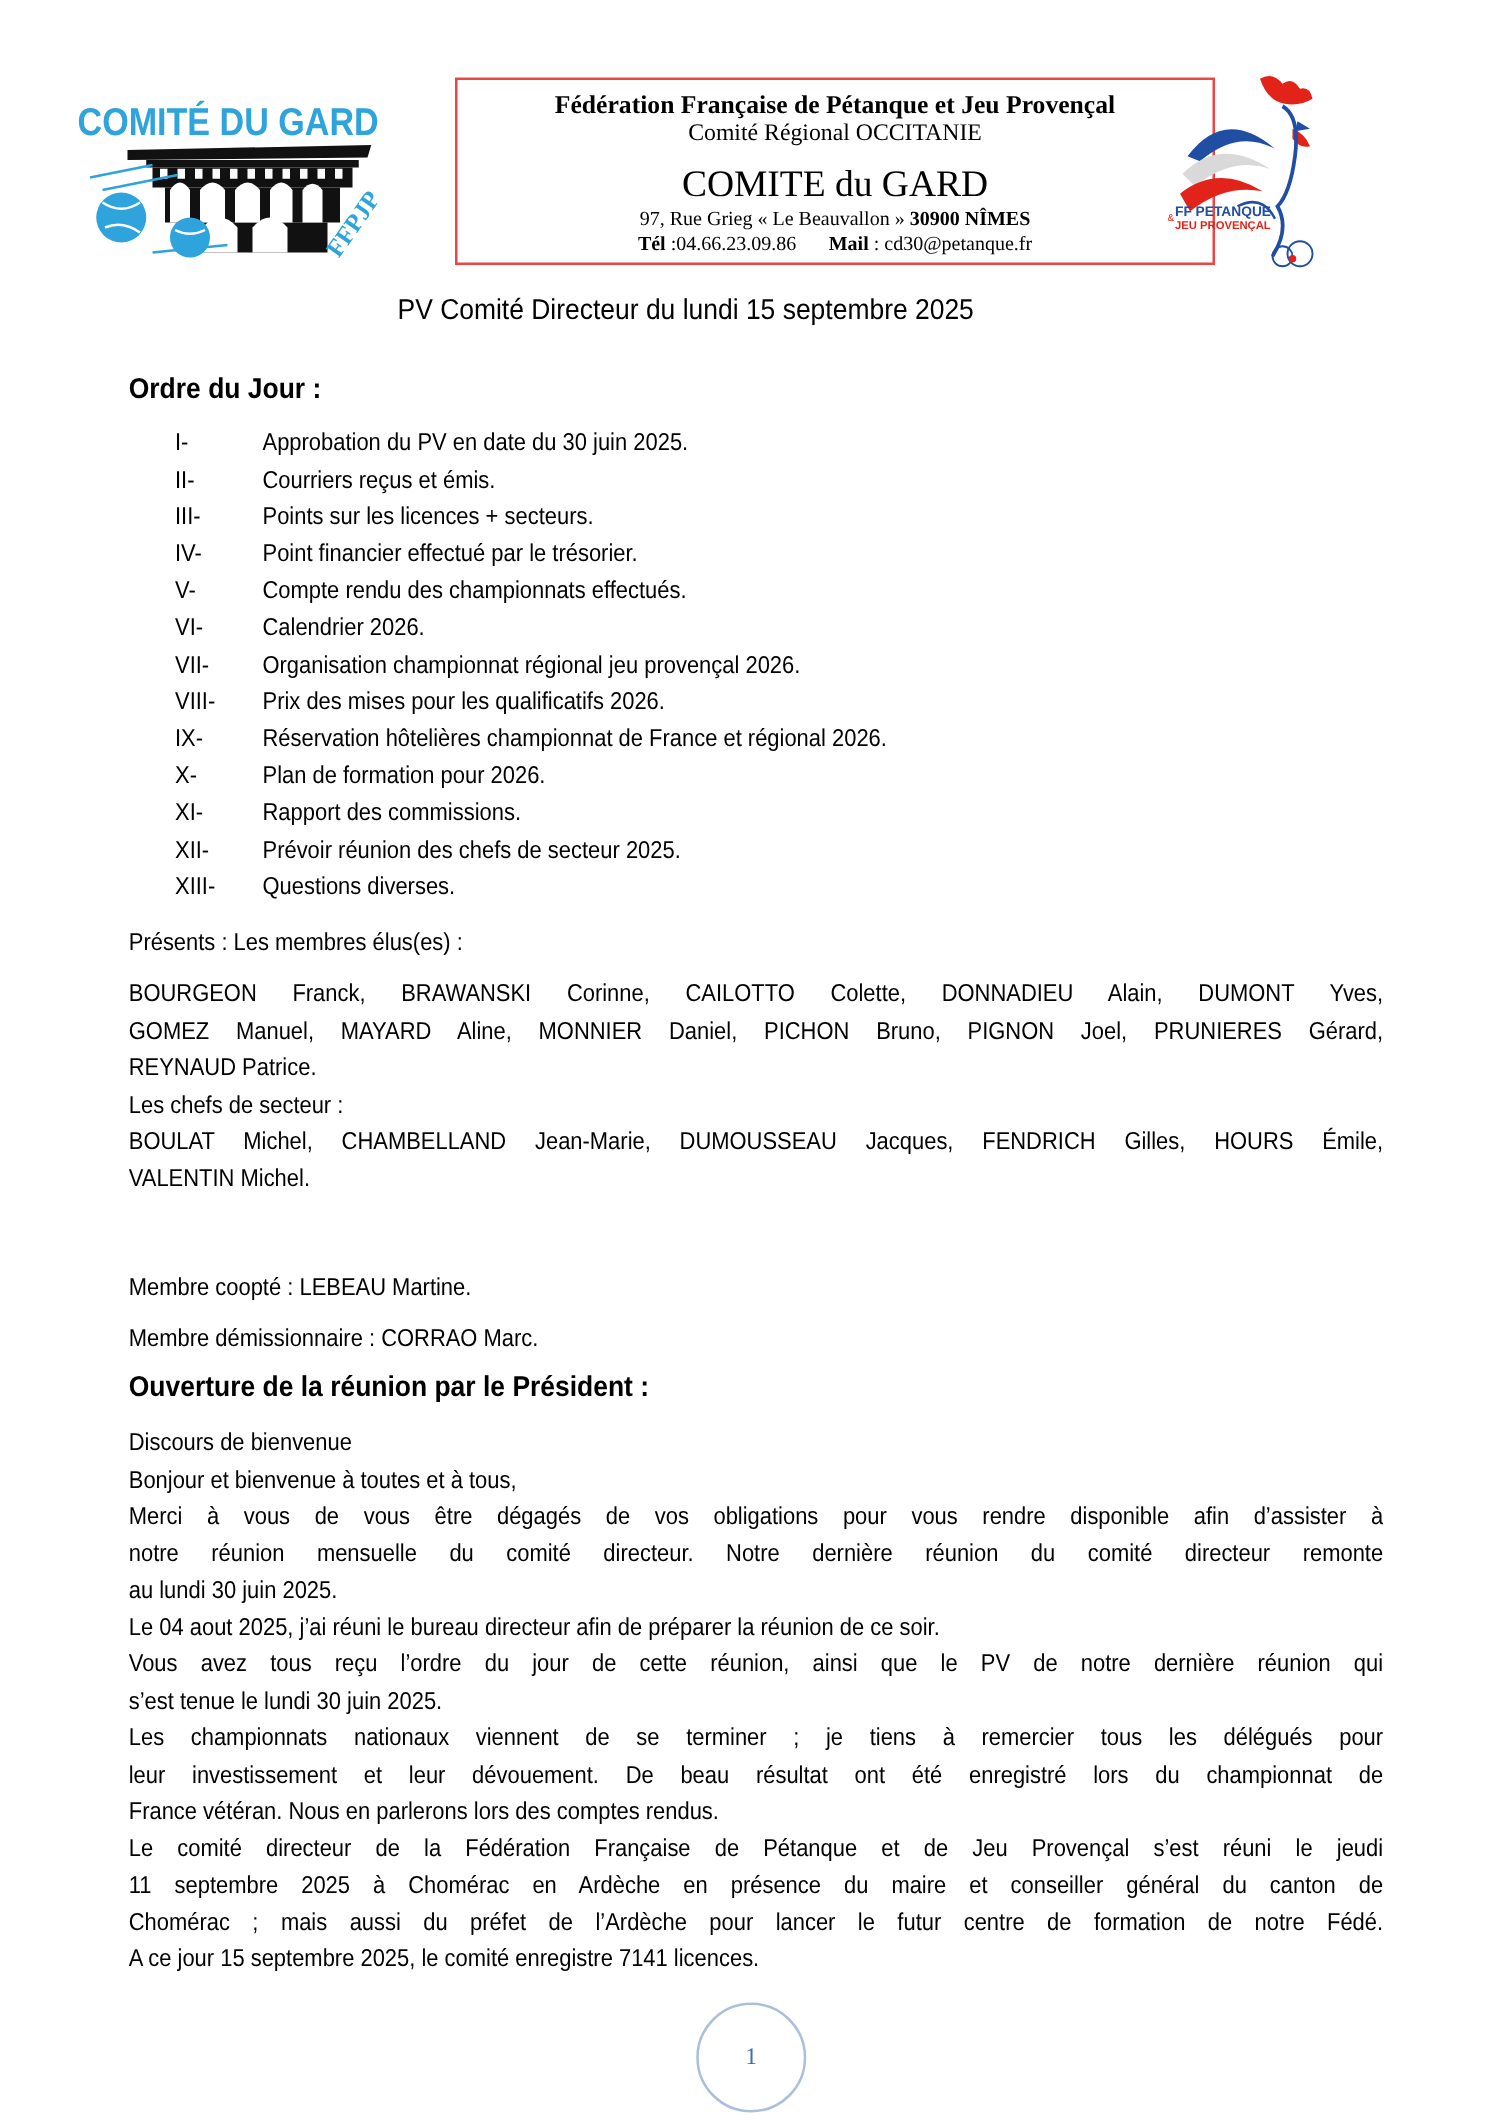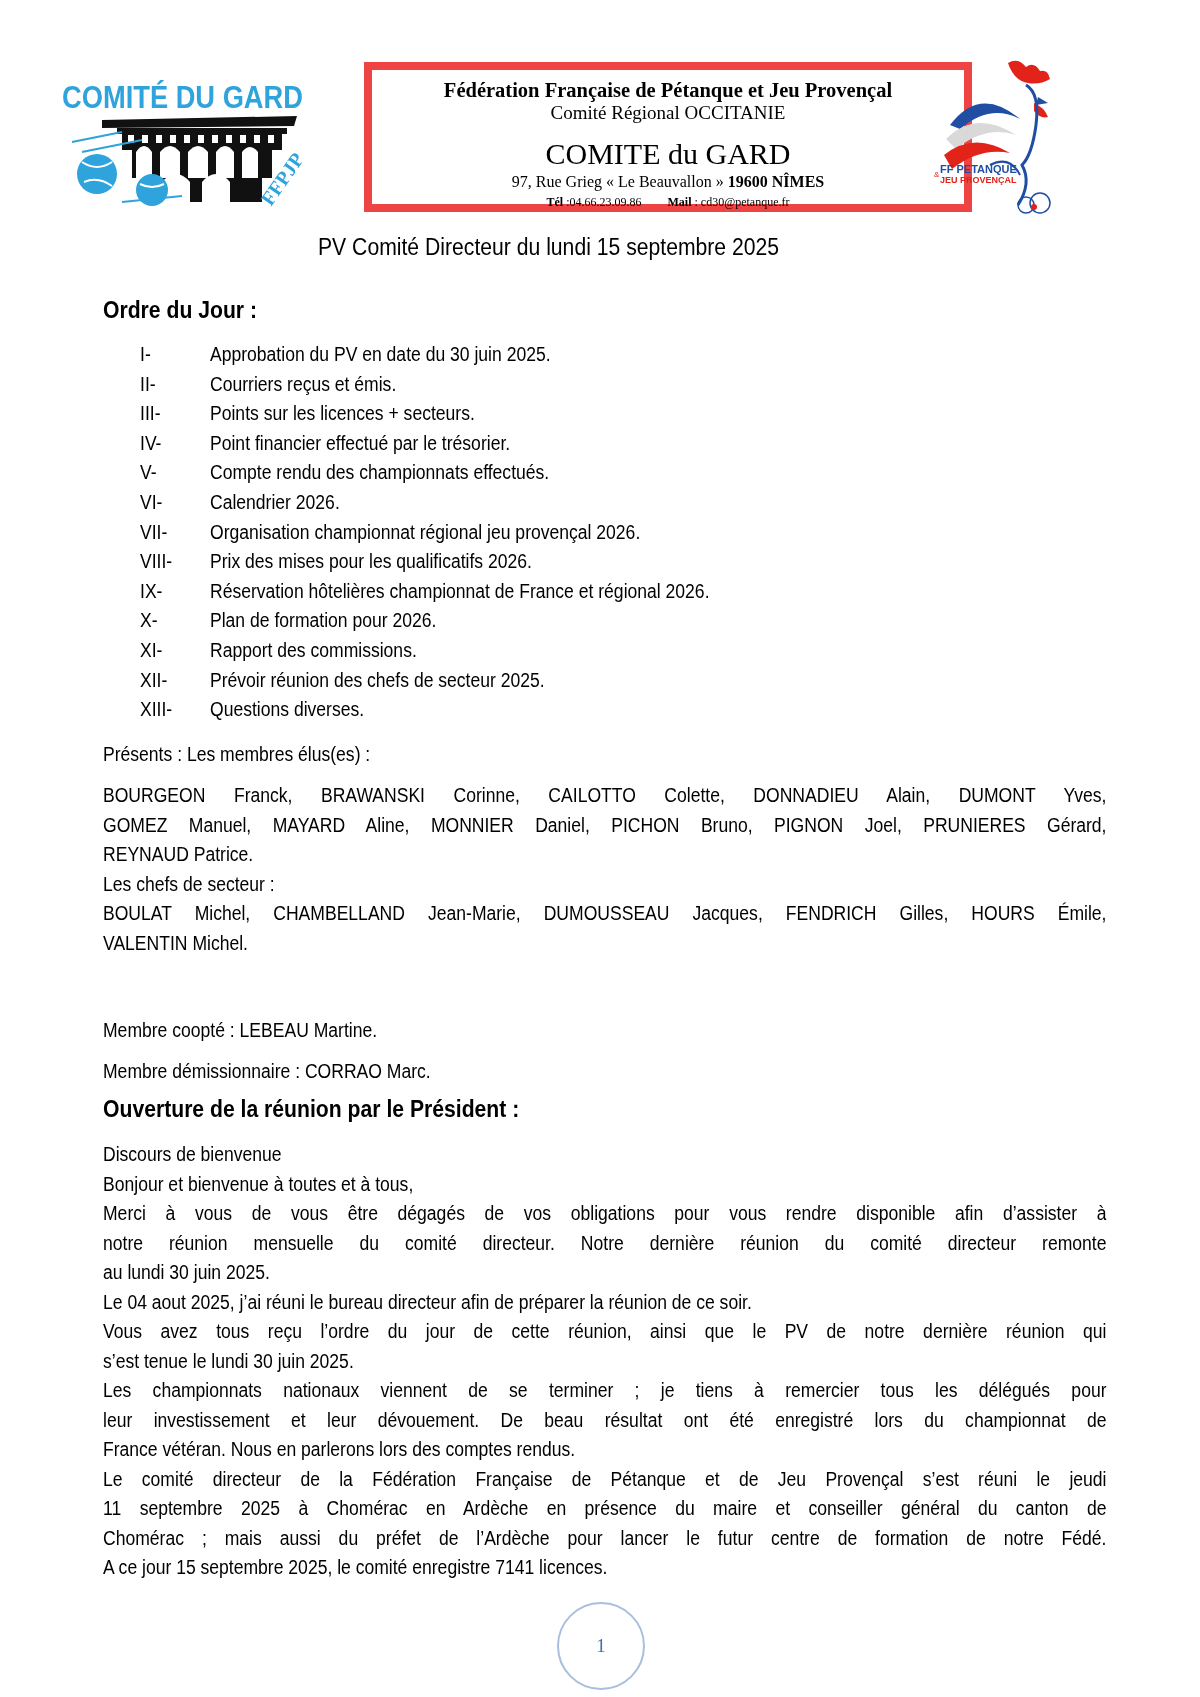--- a/index.html
+++ b/index.html
@@ -4,26 +4,26 @@
   <style>
     html, body { margin: 0; padding: 0; background: #ffffff; }
     body { width: 1200px; height: 1697px; position: relative; overflow: hidden; color: #000; }
     .page { position: absolute; left: 0; top: 0; width: 1200px; height: 1697px; background: #fff; padding-left: 48px; }
 
     
     .logo-left { position: absolute; left: 62px; top: 80px; width: 260px; height: 130px; }
     .logo-left .title { position: absolute; left: 0; top: 0; font-family: "Liberation Sans", sans-serif; font-weight: bold; font-size: 31px; color: #2ea3dc; letter-spacing: 0px; transform: scaleX(0.88); transform-origin: left top; white-space: nowrap; }
     .logo-left svg { position: absolute; left: 0; top: 32px; }
 
-    .header-box { position: absolute; left: 364px; top: 62px; width: 608px; height: 150px; border: 8px solid #ef4444; box-sizing: border-box; text-align: center; font-family: "Liberation Serif", serif; }
+    .header-box { position: absolute; left: 364px; top: 62px; width: 608px; height: 150px; border: 2px solid #ef4444; box-sizing: border-box; text-align: center; font-family: "Liberation Serif", serif; }
     .hb-line1 { font-weight: bold; font-size: 20.5px; margin-top: 8px; line-height: 24px; }
     .hb-line2 { font-size: 19px; line-height: 22px; }
     .hb-line3 { font-size: 30px; line-height: 36px; margin-top: 12px; }
     .hb-line4 { font-size: 16px; line-height: 20px; }
-    .hb-line5 { font-size: 12px; line-height: 20px; }
+    .hb-line5 { font-size: 16px; line-height: 20px; }
     .hb-line5 .gap { display: inline-block; width: 26px; }
     .b { font-weight: bold; }
 
     .logo-right { position: absolute; left: 930px; top: 55px; width: 170px; height: 165px; }
 
     
     .doc-title { position: absolute; left: 318px; top: 234px; font-family: "Liberation Sans", sans-serif; font-size: 23px; white-space: nowrap; transform: scaleX(0.92); transform-origin: left top; }
 
     .section-h { position: absolute; left: 103px; font-family: "Liberation Sans", sans-serif; font-weight: bold; font-size: 23px; white-space: nowrap; transform: scaleX(0.92); transform-origin: left top; }
 
@@ -72,21 +72,21 @@
       <path d="M78 72 q12 6 24 0" stroke="#fff" stroke-width="2" fill="none"></path>
       <path d="M10 30 L60 20 M20 40 L80 28 M60 90 L120 84" stroke="#2ea3dc" stroke-width="2"></path>
       <text x="195" y="92" fill="#2ea3dc" font-family="Liberation Serif, serif" font-weight="bold" font-size="20" transform="rotate(-55 205 80)">FFPJP</text>
     </svg>
   </div>
 
   <div class="header-box">
     <div class="hb-line1">Fédération Française de Pétanque et Jeu Provençal</div>
     <div class="hb-line2">Comité Régional OCCITANIE</div>
     <div class="hb-line3">COMITE du GARD</div>
-    <div class="hb-line4"><span>97, Rue Grieg « Le Beauvallon » </span><span class="b">19600 NÎMES</span></div>
+    <div class="hb-line4"><span>97, Rue Grieg « Le Beauvallon » </span><span class="b">30900 NÎMES</span></div>
     <div class="hb-line5"><span class="b">Tél</span><span> :04.66.23.09.86</span><span class="gap"></span><span class="b">Mail</span><span> : cd30@petanque.fr</span></div>
   </div>
 
   <div class="logo-right">
     <svg width="170" height="165" viewBox="0 0 170 165">
       <path d="M78 8 q10 -6 18 4 q8 -6 14 4 q8 -2 10 8 q-10 6 -22 4 q-14 -2 -20 -20z" fill="#e2231a"></path>
       <path d="M108 42 l10 6 l-12 2z" fill="#1f4ea3"></path>
       <path d="M104 48 q10 4 14 14 q-8 2 -14 -6z" fill="#e2231a"></path>
       <path d="M96 30 q14 8 10 40 q-4 30 -14 40 q10 18 -4 40" stroke="#1f4ea3" stroke-width="3" fill="none"></path>
       <path d="M20 70 q30 -40 70 -6 q-30 -16 -60 10z" fill="#1f4ea3"></path>

